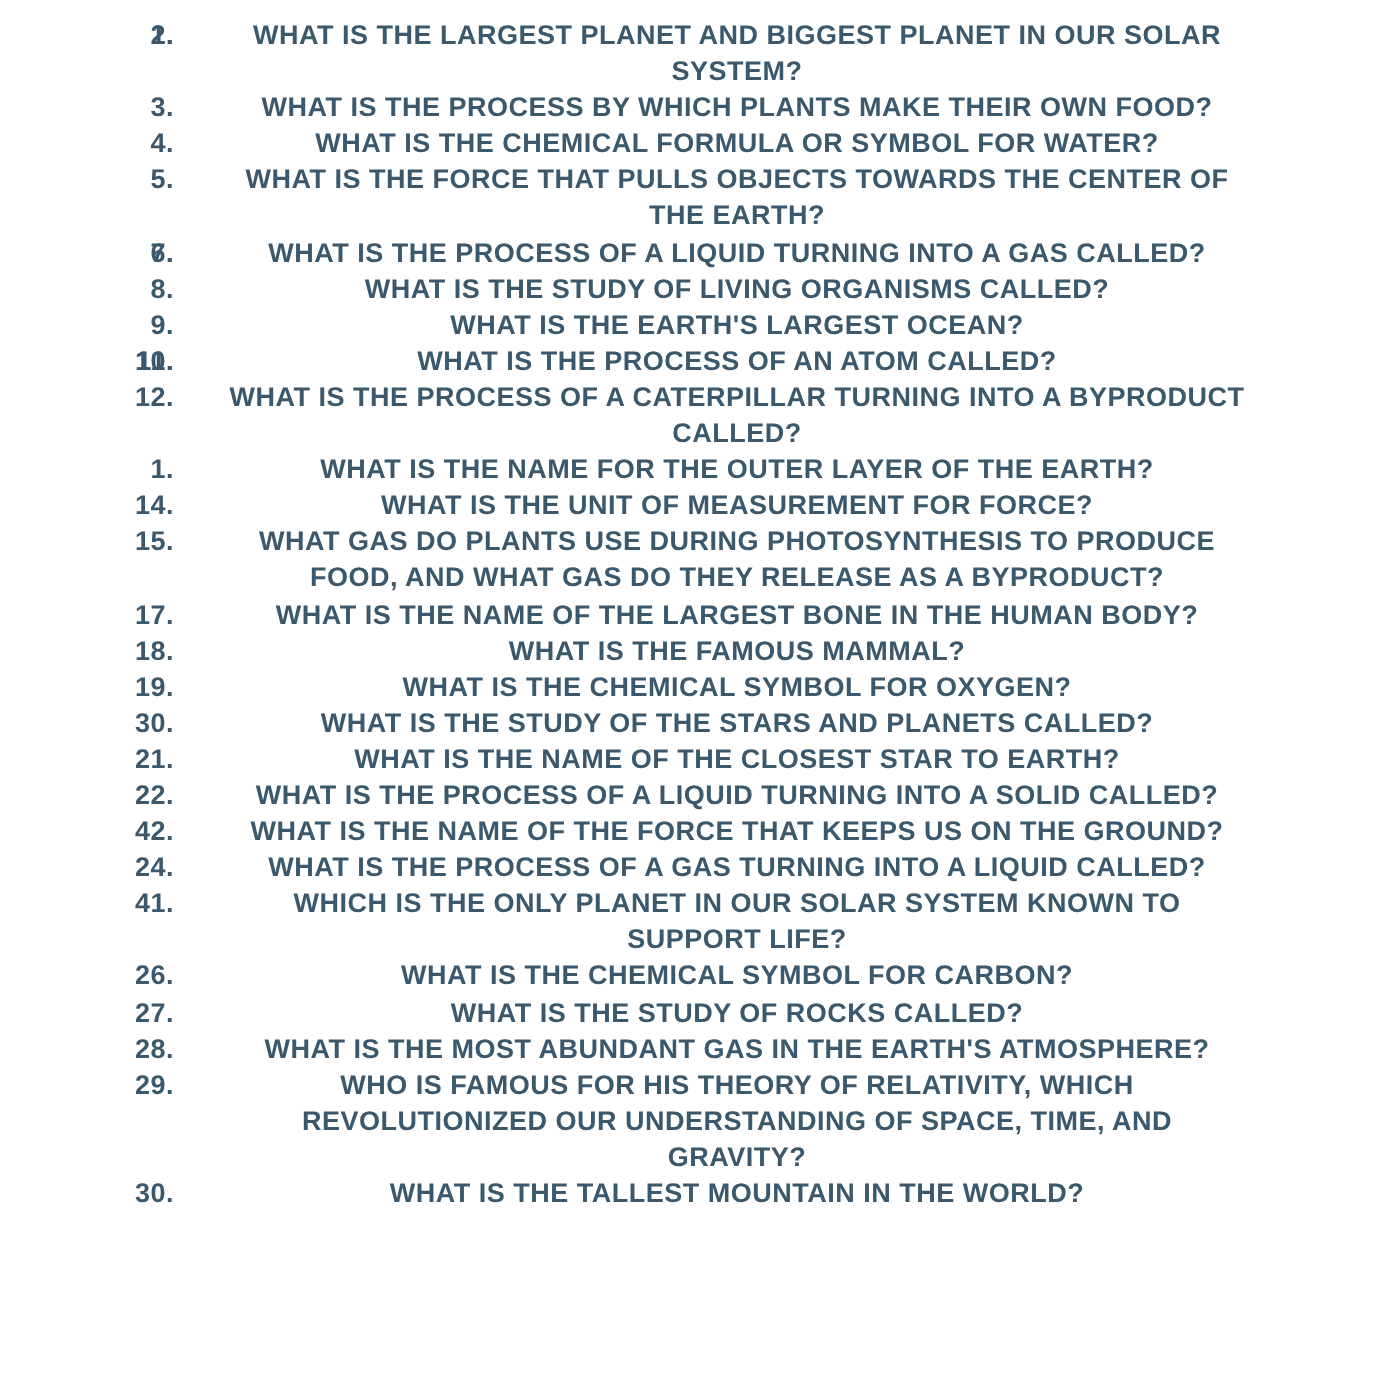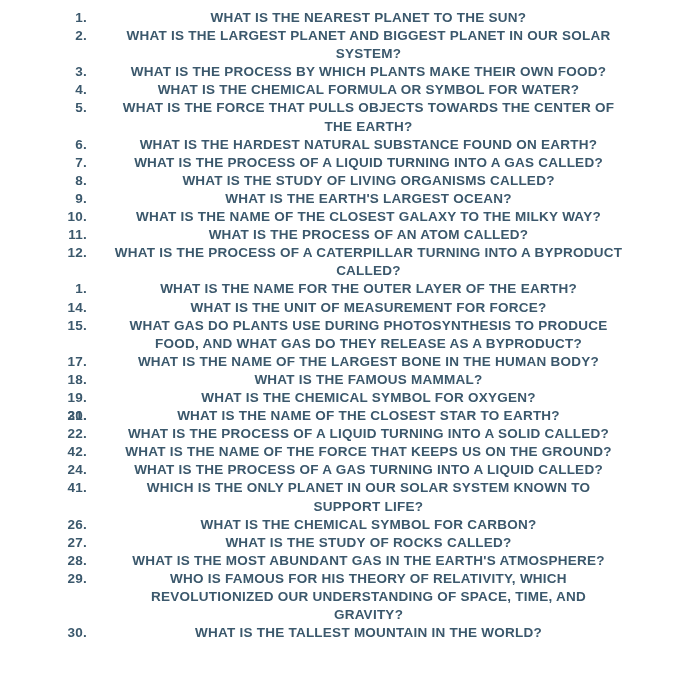--- a/index.html
+++ b/index.html
@@ -51,21 +51,20 @@
     white-space: pre-line;
   }
 </style>
 </head>
 <body>
 
 <main class="page">
   <ol class="question-list">
   <li class="question-item">
     <span class="q-num">1.</span>
-    <span class="q-text">WHAT IS THE NEAREST PLANET TO THE SUN?</span>
   </li>
 
   <li class="question-item">
     <span class="q-num">2.</span>
     <span class="q-text">WHAT IS THE LARGEST PLANET AND BIGGEST PLANET IN OUR SOLAR
 SYSTEM?</span>
   </li>
 
   <li class="question-item">
     <span class="q-num">3.</span>
@@ -78,41 +77,39 @@
   </li>
 
   <li class="question-item">
     <span class="q-num">5.</span>
     <span class="q-text">WHAT IS THE FORCE THAT PULLS OBJECTS TOWARDS THE CENTER OF
 THE EARTH?</span>
   </li>
 
   <li class="question-item">
     <span class="q-num">6.</span>
-    <span class="q-text">WHAT IS THE HARDEST NATURAL SUBSTANCE FOUND ON EARTH?</span>
   </li>
 
   <li class="question-item">
     <span class="q-num">7.</span>
     <span class="q-text">WHAT IS THE PROCESS OF A LIQUID TURNING INTO A GAS CALLED?</span>
   </li>
 
   <li class="question-item">
     <span class="q-num">8.</span>
     <span class="q-text">WHAT IS THE STUDY OF LIVING ORGANISMS CALLED?</span>
   </li>
 
   <li class="question-item">
     <span class="q-num">9.</span>
     <span class="q-text">WHAT IS THE EARTH'S LARGEST OCEAN?</span>
   </li>
 
   <li class="question-item">
     <span class="q-num">10.</span>
-    <span class="q-text">WHAT IS THE NAME OF THE CLOSEST GALAXY TO THE MILKY WAY?</span>
   </li>
 
   <li class="question-item">
     <span class="q-num">11.</span>
     <span class="q-text">WHAT IS THE PROCESS OF AN ATOM CALLED?</span>
   </li>
 
   <li class="question-item">
     <span class="q-num">12.</span>
     <span class="q-text">WHAT IS THE PROCESS OF A CATERPILLAR TURNING INTO A BYPRODUCT
@@ -146,20 +143,21 @@
     <span class="q-text">WHAT IS THE FAMOUS MAMMAL?</span>
   </li>
 
   <li class="question-item">
     <span class="q-num">19.</span>
     <span class="q-text">WHAT IS THE CHEMICAL SYMBOL FOR OXYGEN?</span>
   </li>
 
   <li class="question-item">
     <span class="q-num">30.</span>
+    <span class="q-text">WHAT IS THE STUDY OF THE STARS AND PLANETS CALLED?</span>
   </li>
 
   <li class="question-item">
     <span class="q-num">21.</span>
     <span class="q-text">WHAT IS THE NAME OF THE CLOSEST STAR TO EARTH?</span>
   </li>
 
   <li class="question-item">
     <span class="q-num">22.</span>
     <span class="q-text">WHAT IS THE PROCESS OF A LIQUID TURNING INTO A SOLID CALLED?</span>

